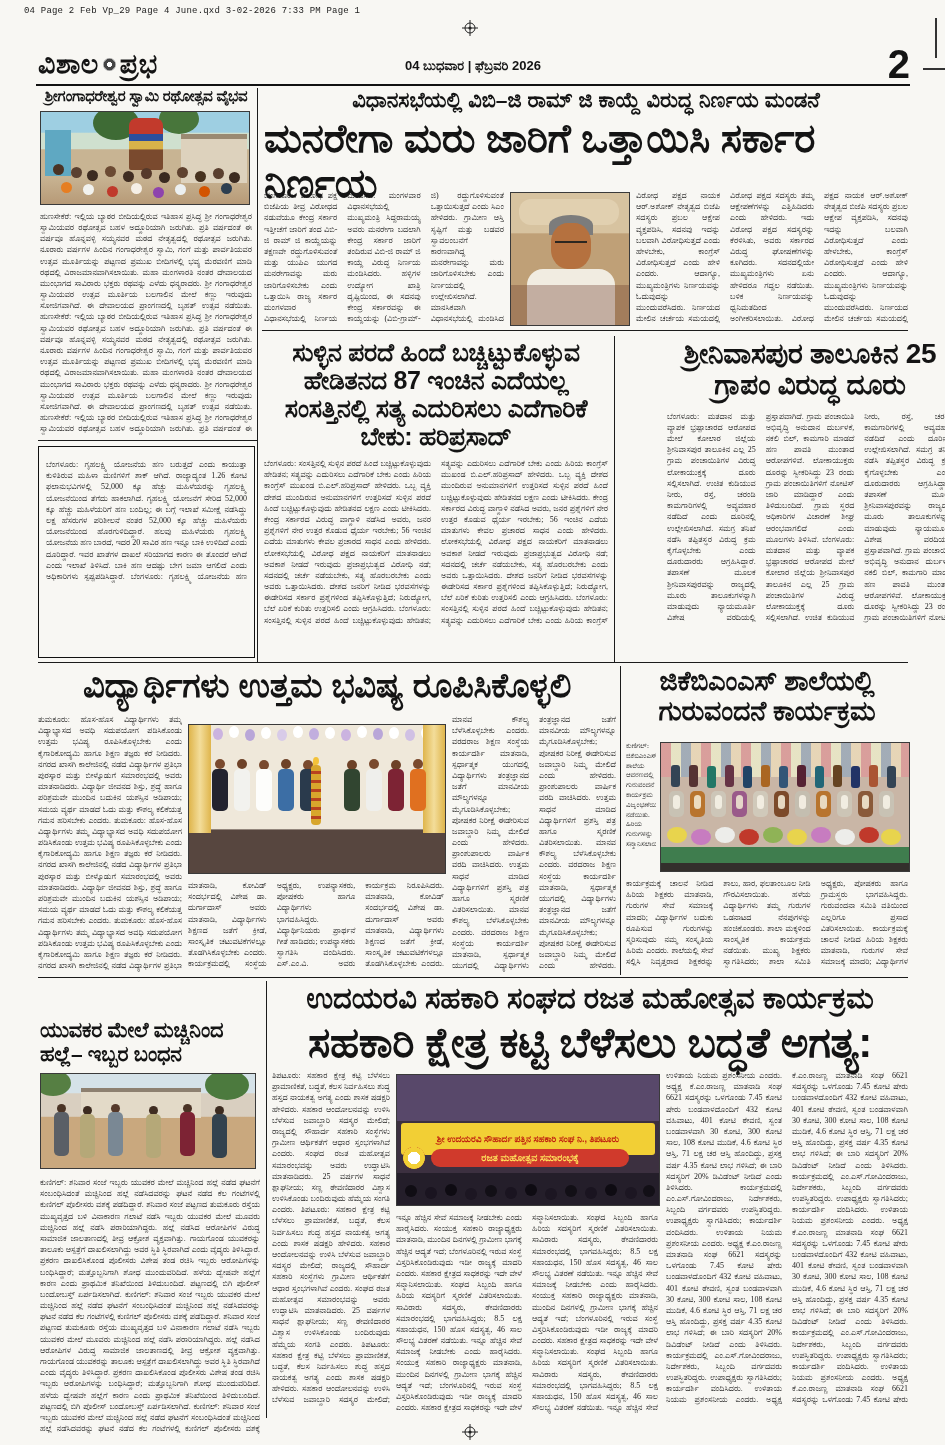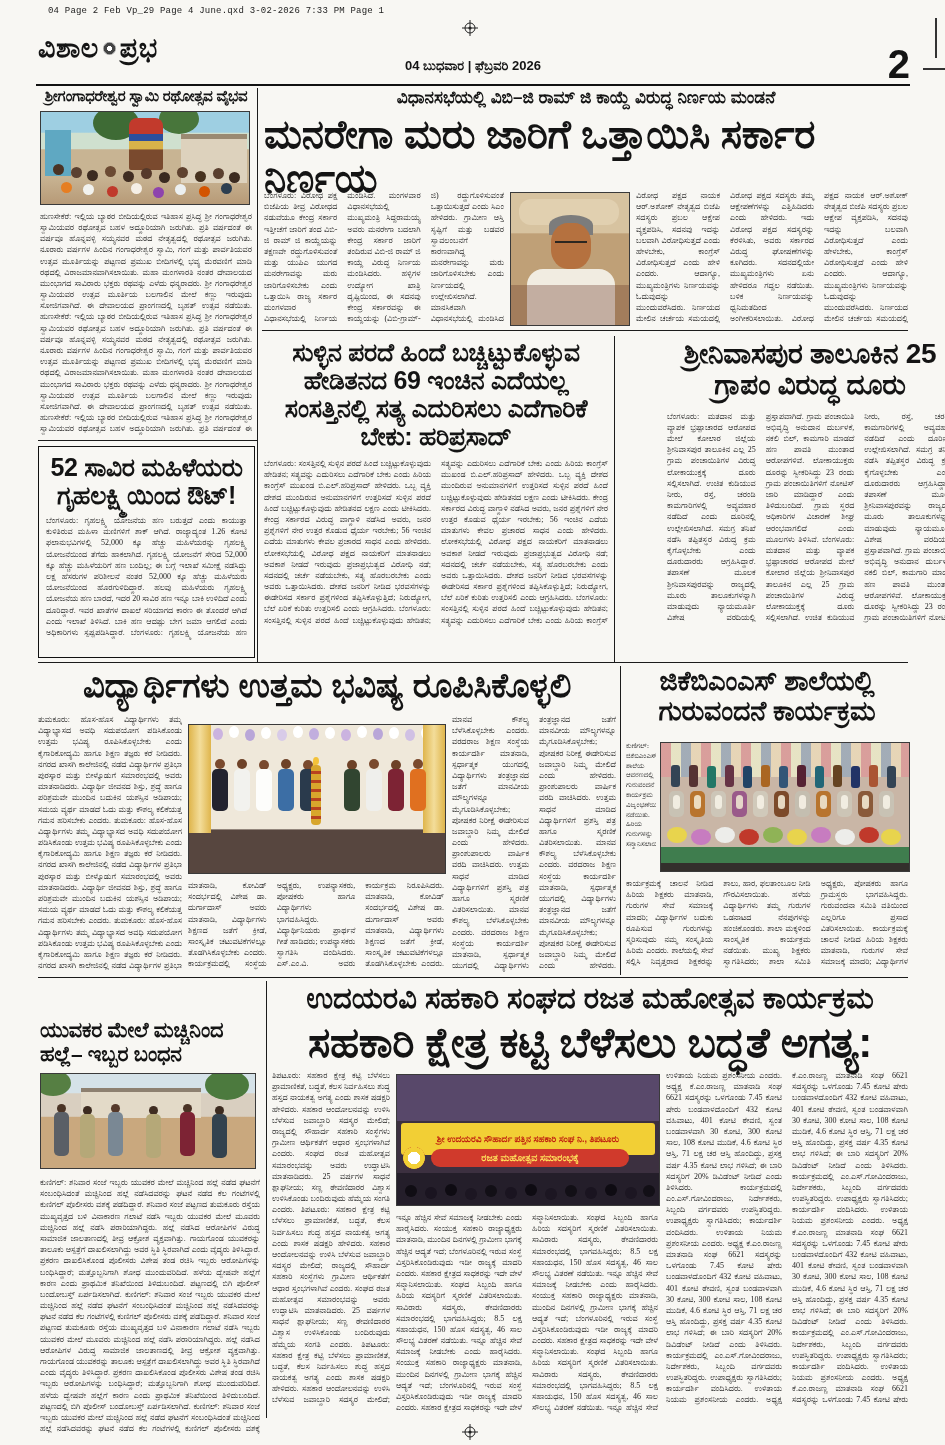--- a/index.html
+++ b/index.html
@@ -1,24 +1,24 @@
 <!DOCTYPE html>
 <html><head>
 <meta charset="utf-8">
 <style>
   html,body{margin:0;padding:0;background:#888;}
   .page{position:relative;width:945px;height:1445px;background:#f8f7f3;overflow:hidden;
         font-family:"Liberation Serif",serif;color:#141414;}
-  .printline{position:absolute;top:6px;left:48px;font:9px "Liberation Mono",monospace;color:#222;letter-spacing:.2px;}
+  .printline{position:absolute;top:6px;left:24px;font:9px "Liberation Mono",monospace;color:#222;letter-spacing:.2px;}
   .regmark{position:absolute;width:16px;height:16px;}
   .regmark svg{display:block;}
   .cornermark{position:absolute;background:#333;}
   
   .masthead{position:absolute;left:36px;top:40px;width:874px;height:40px;}
-  .logo{position:absolute;left:2px;bottom:16px;font-family:"Liberation Sans",sans-serif;
+  .logo{position:absolute;left:2px;bottom:0;font-family:"Liberation Sans",sans-serif;
         font-weight:bold;font-size:27px;letter-spacing:.5px;display:flex;align-items:center;gap:4px;}
   .logo .emblem{width:13px;height:13px;border-radius:50%;background:radial-gradient(circle at 50% 50%,#fff 0 25%,#444 26% 60%,#999 61%);display:inline-block;}
   .dateline{position:absolute;left:0;right:0;bottom:6px;text-align:center;font-family:"Liberation Sans",sans-serif;
         font-weight:bold;font-size:13px;}
   .pagenum{position:absolute;right:0;bottom:-4px;font-family:"Liberation Sans",sans-serif;font-size:40px;font-weight:bold;line-height:1;}
   .mastrule{position:absolute;left:36px;top:84px;width:874px;border-top:2.5px solid #111;}
   
   .hrule,.vrule{position:absolute;background:#1c1c1c;}
   
   .art{position:absolute;}
@@ -156,41 +156,40 @@
         <div class="bld-r"></div>
         <div class="tree1"></div>
         <div class="tree2"></div>
       <div class="char"></div>
         <div class="dots crowd" style="position:absolute;"></div>
     </div>
     <div class="body cols1" style="margin-top:6px;height:232px;">ಹುಣಸೇಕೆರೆ: ಇಲ್ಲಿಯ ಬ್ಯಾಠರ ಬೀದಿಯಲ್ಲಿರುವ ಇತಿಹಾಸ ಪ್ರಸಿದ್ಧ ಶ್ರೀ ಗಂಗಾಧರೇಶ್ವರ ಸ್ವಾಮಿಯವರ ರಥೋತ್ಸವ ಬಹಳ ಅದ್ದೂರಿಯಾಗಿ ಜರುಗಿತು. ಪ್ರತಿ ವರ್ಷದಂತೆ ಈ ವರ್ಷವೂ ಹೊನ್ನವಳ್ಳಿ ಸಯ್ಯನವರ ಮಠದ ನೇತೃತ್ವದಲ್ಲಿ ರಥೋತ್ಸವ ಜರುಗಿತು. ನೂರಾರು ವರ್ಷಗಳ ಹಿಂದಿನ ಗಂಗಾಧರೇಶ್ವರ ಸ್ವಾಮಿ, ಗಂಗೆ ಮತ್ತು ಪಾರ್ವತಿಯವರ ಉತ್ಸವ ಮೂರ್ತಿಯನ್ನು ಪಟ್ಟಣದ ಪ್ರಮುಖ ಬೀದಿಗಳಲ್ಲಿ ಭವ್ಯ ಮೆರವಣಿಗೆ ಮಾಡಿ ರಥದಲ್ಲಿ ವಿರಾಜಮಾನವಾಗಿಸಲಾಯಿತು. ಮಹಾ ಮಂಗಳಾರತಿ ನಂತರ ದೇವಾಲಯದ ಮುಂಭಾಗದ ಸಾವಿರಾರು ಭಕ್ತರು ರಥವನ್ನು ಎಳೆದು ಧನ್ಯರಾದರು. ಶ್ರೀ ಗಂಗಾಧರೇಶ್ವರ ಸ್ವಾಮಿಯವರ ಉತ್ಸವ ಮೂರ್ತಿಯ ಬಲಗಾಲಿನ ಮೇಲೆ ಕಣ್ಣು ಇರುವುದು ಸೋಜಿಗವಾಗಿದೆ. ಈ ದೇವಾಲಯದ ಪ್ರಾಂಗಣದಲ್ಲಿ ಬೃಹತ್ ಉತ್ಸವ ನಡೆಯಿತು. ಹುಣಸೇಕೆರೆ: ಇಲ್ಲಿಯ ಬ್ಯಾಠರ ಬೀದಿಯಲ್ಲಿರುವ ಇತಿಹಾಸ ಪ್ರಸಿದ್ಧ ಶ್ರೀ ಗಂಗಾಧರೇಶ್ವರ ಸ್ವಾಮಿಯವರ ರಥೋತ್ಸವ ಬಹಳ ಅದ್ದೂರಿಯಾಗಿ ಜರುಗಿತು. ಪ್ರತಿ ವರ್ಷದಂತೆ ಈ ವರ್ಷವೂ ಹೊನ್ನವಳ್ಳಿ ಸಯ್ಯನವರ ಮಠದ ನೇತೃತ್ವದಲ್ಲಿ ರಥೋತ್ಸವ ಜರುಗಿತು. ನೂರಾರು ವರ್ಷಗಳ ಹಿಂದಿನ ಗಂಗಾಧರೇಶ್ವರ ಸ್ವಾಮಿ, ಗಂಗೆ ಮತ್ತು ಪಾರ್ವತಿಯವರ ಉತ್ಸವ ಮೂರ್ತಿಯನ್ನು ಪಟ್ಟಣದ ಪ್ರಮುಖ ಬೀದಿಗಳಲ್ಲಿ ಭವ್ಯ ಮೆರವಣಿಗೆ ಮಾಡಿ ರಥದಲ್ಲಿ ವಿರಾಜಮಾನವಾಗಿಸಲಾಯಿತು. ಮಹಾ ಮಂಗಳಾರತಿ ನಂತರ ದೇವಾಲಯದ ಮುಂಭಾಗದ ಸಾವಿರಾರು ಭಕ್ತರು ರಥವನ್ನು ಎಳೆದು ಧನ್ಯರಾದರು. ಶ್ರೀ ಗಂಗಾಧರೇಶ್ವರ ಸ್ವಾಮಿಯವರ ಉತ್ಸವ ಮೂರ್ತಿಯ ಬಲಗಾಲಿನ ಮೇಲೆ ಕಣ್ಣು ಇರುವುದು ಸೋಜಿಗವಾಗಿದೆ. ಈ ದೇವಾಲಯದ ಪ್ರಾಂಗಣದಲ್ಲಿ ಬೃಹತ್ ಉತ್ಸವ ನಡೆಯಿತು. ಹುಣಸೇಕೆರೆ: ಇಲ್ಲಿಯ ಬ್ಯಾಠರ ಬೀದಿಯಲ್ಲಿರುವ ಇತಿಹಾಸ ಪ್ರಸಿದ್ಧ ಶ್ರೀ ಗಂಗಾಧರೇಶ್ವರ ಸ್ವಾಮಿಯವರ ರಥೋತ್ಸವ ಬಹಳ ಅದ್ದೂರಿಯಾಗಿ ಜರುಗಿತು. ಪ್ರತಿ ವರ್ಷದಂತೆ ಈ ವರ್ಷವೂ ಹೊನ್ನವಳ್ಳಿ ಸಯ್ಯನವರ ಮಠದ ನೇತೃತ್ವದಲ್ಲಿ ರಥೋತ್ಸವ ಜರುಗಿತು. ನೂರಾರು ವರ್ಷಗಳ ಹಿಂದಿನ ಗಂಗಾಧರೇಶ್ವರ ಸ್ವಾಮಿ, ಗಂಗೆ ಮತ್ತು ಪಾರ್ವತಿಯವರ ಉತ್ಸವ ಮೂರ್ತಿಯನ್ನು ಪಟ್ಟಣದ ಪ್ರಮುಖ ಬೀದಿಗಳಲ್ಲಿ ಭವ್ಯ ಮೆರವಣಿಗೆ ಮಾಡಿ ರಥದಲ್ಲಿ ವಿರಾಜಮಾನವಾಗಿಸಲಾಯಿತು. ಮಹಾ ಮಂಗಳಾರತಿ ನಂತರ ದೇವಾಲಯದ ಮುಂಭಾಗದ ಸಾವಿರಾರು ಭಕ್ತರು ರಥವನ್ನು ಎಳೆದು ಧನ್ಯರಾದರು. ಶ್ರೀ ಗಂಗಾಧರೇಶ್ವರ ಸ್ವಾಮಿಯವರ ಉತ್ಸವ ಮೂರ್ತಿಯ ಬಲಗಾಲಿನ ಮೇಲೆ ಕಣ್ಣು ಇರುವುದು ಸೋಜಿಗವಾಗಿದೆ. ಈ ದೇವಾಲಯದ ಪ್ರಾಂಗಣದಲ್ಲಿ ಬೃಹತ್ ಉತ್ಸವ ನಡೆಯಿತು.</div>
   </section>
 
   <section class="art" style="left:264px;top:88px;width:644px;height:240px;">
-    <div class="kicker" style="font-size:17px;text-align:center;">ವಿಧಾನಸಭೆಯಲ್ಲಿ ವಿಬಿ–ಜಿ ರಾಮ್ ಜಿ ಕಾಯ್ದೆ ವಿರುದ್ಧ ನಿರ್ಣಯ ಮಂಡನೆ</div>
+    <div class="kicker" style="font-size:21px;text-align:center;">ವಿಧಾನಸಭೆಯಲ್ಲಿ ವಿಬಿ–ಜಿ ರಾಮ್ ಜಿ ಕಾಯ್ದೆ ವಿರುದ್ಧ ನಿರ್ಣಯ ಮಂಡನೆ</div>
     <div class="head" style="font-size:40px;text-align:left;margin-top:4px;">ಮನರೇಗಾ ಮರು ಜಾರಿಗೆ ಒತ್ತಾಯಿಸಿ ಸರ್ಕಾರ ನಿರ್ಣಯ</div>
     <div class="body cols3" style="position:absolute;left:0;top:102px;width:240px;height:136px;">ಬೆಂಗಳೂರು: ವಿರೋಧ ಪಕ್ಷ ಬಿಜೆಪಿಯ ತೀವ್ರ ವಿರೋಧದ ನಡುವೆಯೂ ಕೇಂದ್ರ ಸರ್ಕಾರ ಇತ್ತೀಚೆಗೆ ಜಾರಿಗೆ ತಂದ ವಿಬಿ-ಜಿ ರಾಮ್ ಜಿ ಕಾಯ್ದೆಯನ್ನು ತಕ್ಷಣವೇ ರದ್ದುಗೊಳಿಸುವಂತೆ ಮತ್ತು ಯುಪಿಎ ಯುಗದ ಮನರೇಗಾವನ್ನು ಮರು ಜಾರಿಗೊಳಿಸಬೇಕು ಎಂದು ಒತ್ತಾಯಿಸಿ ರಾಜ್ಯ ಸರ್ಕಾರ ಮಂಗಳವಾರ ವಿಧಾನಸಭೆಯಲ್ಲಿ ನಿರ್ಣಯ ಮಂಡಿಸಿದೆ. ಮಂಗಳವಾರ ವಿಧಾನಸಭೆಯಲ್ಲಿ ಮುಖ್ಯಮಂತ್ರಿ ಸಿದ್ದರಾಮಯ್ಯ ಅವರು ಮನರೇಗಾ ಬದಲಾಗಿ ಕೇಂದ್ರ ಸರ್ಕಾರ ಜಾರಿಗೆ ತಂದಿರುವ ವಿಬಿ-ಜಿ ರಾಮ್ ಜಿ ಕಾಯ್ದೆ ವಿರುದ್ಧ ನಿರ್ಣಯ ಮಂಡಿಸಿದರು. ಹಳ್ಳಿಗಳ ಉದ್ಯೋಗ ಖಾತ್ರಿ ದೃಷ್ಟಿಯಿಂದ, ಈ ಸದನವು ಕೇಂದ್ರ ಸರ್ಕಾರವನ್ನು ಈ ಕಾಯ್ದೆಯನ್ನು (ವಿಬಿ-ಗ್ರಾಮ್-ಜಿ) ರದ್ದುಗೊಳಿಸುವಂತೆ ಒತ್ತಾಯಿಸುತ್ತದೆ ಎಂದು ಸಿಎಂ ಹೇಳಿದರು. ಗ್ರಾಮೀಣ ಆಸ್ತಿ ಸೃಷ್ಟಿಗೆ ಮತ್ತು ಬಡವರ ಸ್ವಾವಲಂಬನೆಗೆ ಕಾರಣವಾಗಿದ್ದ ಮನರೇಗಾವನ್ನು ಮರು ಜಾರಿಗೊಳಿಸಬೇಕು ಎಂದು ನಿರ್ಣಯದಲ್ಲಿ ಉಲ್ಲೇಖಿಸಲಾಗಿದೆ. ಮಾನಸಿಕವಾಗಿ ವಿಧಾನಸಭೆಯಲ್ಲಿ ಮಂಡಿಸಿದ ನಿರ್ಣಯಕ್ಕೆ ಆಡಳಿತ ಪಕ್ಷದ ಸದಸ್ಯರು ಬೆಂಬಲ ಸೂಚಿಸಿದರು.</div>
     <div class="photo ph2" style="left:246px;top:104px;width:118px;height:132px;">
       <div class="arch"></div>
         <div class="hair"></div>
         <div class="face"></div>
         <div class="glasses"></div>
         <div class="torso"></div>
         <div class="chair"></div>
     </div>
     <div class="body cols3" style="position:absolute;left:372px;top:102px;width:272px;height:136px;">ವಿರೋಧ ಪಕ್ಷದ ನಾಯಕ ಆರ್.ಅಶೋಕ್ ನೇತೃತ್ವದ ಬಿಜೆಪಿ ಸದಸ್ಯರು ಪ್ರಬಲ ಆಕ್ಷೇಪ ವ್ಯಕ್ತಪಡಿಸಿ, ಸದನವು ಇದನ್ನು ಬಲವಾಗಿ ವಿರೋಧಿಸುತ್ತದೆ ಎಂದು ಹೇಳಬೇಕು, ಕಾಂಗ್ರೆಸ್ ವಿರೋಧಿಸುತ್ತದೆ ಎಂದು ಹೇಳಿ ಎಂದರು. ಆದಾಗ್ಯೂ, ಮುಖ್ಯಮಂತ್ರಿಗಳು ನಿರ್ಣಯವನ್ನು ಓದುವುದನ್ನು ಮುಂದುವರೆಸಿದರು. ನಿರ್ಣಯದ ಮೇಲಿನ ಚರ್ಚೆಯ ಸಮಯದಲ್ಲಿ ವಿರೋಧ ಪಕ್ಷದ ಸದಸ್ಯರು ತಮ್ಮ ಆಕ್ಷೇಪಣೆಗಳನ್ನು ಎತ್ತಿಹಿಡಿದರು ಎಂದು ಹೇಳಿದರು. ಇದು ವಿರೋಧ ಪಕ್ಷದ ಸದಸ್ಯರನ್ನು ಕೆರಳಿಸಿತು, ಅವರು ಸರ್ಕಾರದ ವಿರುದ್ಧ ಘೋಷಣೆಗಳನ್ನು ಕೂಗಿದರು. ಸದನದಲ್ಲಿಯೇ ಮುಖ್ಯಮಂತ್ರಿಗಳು ಏನು ಹೇಳಿದರೂ ಗದ್ದಲ ನಡೆಯಿತು. ಬಳಿಕ ನಿರ್ಣಯವನ್ನು ಧ್ವನಿಮತದಿಂದ ಅಂಗೀಕರಿಸಲಾಯಿತು. ವಿರೋಧ ಪಕ್ಷದ ನಾಯಕ ಆರ್.ಅಶೋಕ್ ನೇತೃತ್ವದ ಬಿಜೆಪಿ ಸದಸ್ಯರು ಪ್ರಬಲ ಆಕ್ಷೇಪ ವ್ಯಕ್ತಪಡಿಸಿ, ಸದನವು ಇದನ್ನು ಬಲವಾಗಿ ವಿರೋಧಿಸುತ್ತದೆ ಎಂದು ಹೇಳಬೇಕು, ಕಾಂಗ್ರೆಸ್ ವಿರೋಧಿಸುತ್ತದೆ ಎಂದು ಹೇಳಿ ಎಂದರು. ಆದಾಗ್ಯೂ, ಮುಖ್ಯಮಂತ್ರಿಗಳು ನಿರ್ಣಯವನ್ನು ಓದುವುದನ್ನು ಮುಂದುವರೆಸಿದರು. ನಿರ್ಣಯದ ಮೇಲಿನ ಚರ್ಚೆಯ ಸಮಯದಲ್ಲಿ ವಿರೋಧ ಪಕ್ಷದ ಸದಸ್ಯರು ತಮ್ಮ ಆಕ್ಷೇಪಣೆಗಳನ್ನು ಎತ್ತಿಹಿಡಿದರು ಎಂದು ಹೇಳಿದರು. ಇದು ವಿರೋಧ ಪಕ್ಷದ ಸದಸ್ಯರನ್ನು ಕೆರಳಿಸಿತು, ಅವರು ಸರ್ಕಾರದ ವಿರುದ್ಧ ಘೋಷಣೆಗಳನ್ನು ಕೂಗಿದರು. ಸದನದಲ್ಲಿಯೇ ಮುಖ್ಯಮಂತ್ರಿಗಳು ಏನು ಹೇಳಿದರೂ ಗದ್ದಲ ನಡೆಯಿತು. ಬಳಿಕ ನಿರ್ಣಯವನ್ನು ಧ್ವನಿಮತದಿಂದ ಅಂಗೀಕರಿಸಲಾಯಿತು.</div>
   </section>
 
   <section class="art" style="left:38px;top:446px;width:217px;height:212px;border:1.5px solid #111;box-sizing:border-box;padding:6px 7px;">
-    <div class="head" style="font-size:25px;text-align:center;">52 ಸಾವಿರ ಮಹಿಳೆಯರು ಗೃಹಲಕ್ಷ್ಮಿಯಿಂದ ಔಟ್!</div>
     <div class="body cols1" style="margin-top:6px;height:134px;">ಬೆಂಗಳೂರು: ಗೃಹಲಕ್ಷ್ಮಿ ಯೋಜನೆಯ ಹಣ ಬರುತ್ತದೆ ಎಂದು ಕಾಯುತ್ತಾ ಕುಳಿತಿರುವ ಮಹಿಳಾ ಮಣಿಗಳಿಗೆ ಶಾಕ್ ಆಗಿದೆ. ರಾಜ್ಯಾದ್ಯಂತ 1.26 ಕೋಟಿ ಫಲಾನುಭವಿಗಳಲ್ಲಿ 52,000 ಕ್ಕೂ ಹೆಚ್ಚು ಮಹಿಳೆಯರನ್ನು ಗೃಹಲಕ್ಷ್ಮಿ ಯೋಜನೆಯಿಂದ ತೆಗೆದು ಹಾಕಲಾಗಿದೆ. ಗೃಹಲಕ್ಷ್ಮಿ ಯೋಜನೆಗೆ ಸೇರಿದ 52,000 ಕ್ಕೂ ಹೆಚ್ಚು ಮಹಿಳೆಯರಿಗೆ ಹಣ ಬಂದಿಲ್ಲ; ಈ ಬಗ್ಗೆ ಇಲಾಖೆ ಸಮೀಕ್ಷೆ ನಡೆಸಿದ್ದು ಲಕ್ಷ ಹೆಸರುಗಳ ಪರಿಶೀಲನೆ ನಂತರ 52,000 ಕ್ಕೂ ಹೆಚ್ಚು ಮಹಿಳೆಯರು ಯೋಜನೆಯಿಂದ ಹೊರಗುಳಿದಿದ್ದಾರೆ. ಹಲವು ಮಹಿಳೆಯರು ಗೃಹಲಕ್ಷ್ಮಿ ಯೋಜನೆಯ ಹಣ ಬಾರದೆ, ಇದರ 20 ಸಾವಿರ ಹಣ ಇನ್ನೂ ಬಾಕಿ ಉಳಿದಿದೆ ಎಂದು ದೂರಿದ್ದಾರೆ. ಇವರ ಖಾತೆಗಳ ದಾಖಲೆ ಸರಿಯಾಗದ ಕಾರಣ ಈ ತೊಂದರೆ ಆಗಿದೆ ಎಂದು ಇಲಾಖೆ ತಿಳಿಸಿದೆ. ಬಾಕಿ ಹಣ ಆದಷ್ಟು ಬೇಗ ಜಮಾ ಆಗಲಿದೆ ಎಂದು ಅಧಿಕಾರಿಗಳು ಸ್ಪಷ್ಟಪಡಿಸಿದ್ದಾರೆ. ಬೆಂಗಳೂರು: ಗೃಹಲಕ್ಷ್ಮಿ ಯೋಜನೆಯ ಹಣ ಬರುತ್ತದೆ ಎಂದು ಕಾಯುತ್ತಾ ಕುಳಿತಿರುವ ಮಹಿಳಾ ಮಣಿಗಳಿಗೆ ಶಾಕ್ ಆಗಿದೆ. ರಾಜ್ಯಾದ್ಯಂತ 1.26 ಕೋಟಿ ಫಲಾನುಭವಿಗಳಲ್ಲಿ 52,000 ಕ್ಕೂ ಹೆಚ್ಚು ಮಹಿಳೆಯರನ್ನು ಗೃಹಲಕ್ಷ್ಮಿ ಯೋಜನೆಯಿಂದ ತೆಗೆದು ಹಾಕಲಾಗಿದೆ. ಗೃಹಲಕ್ಷ್ಮಿ ಯೋಜನೆಗೆ ಸೇರಿದ 52,000 ಕ್ಕೂ ಹೆಚ್ಚು ಮಹಿಳೆಯರಿಗೆ ಹಣ ಬಂದಿಲ್ಲ; ಈ ಬಗ್ಗೆ ಇಲಾಖೆ ಸಮೀಕ್ಷೆ ನಡೆಸಿದ್ದು ಲಕ್ಷ ಹೆಸರುಗಳ ಪರಿಶೀಲನೆ ನಂತರ 52,000 ಕ್ಕೂ ಹೆಚ್ಚು ಮಹಿಳೆಯರು ಯೋಜನೆಯಿಂದ ಹೊರಗುಳಿದಿದ್ದಾರೆ. ಹಲವು ಮಹಿಳೆಯರು ಗೃಹಲಕ್ಷ್ಮಿ ಯೋಜನೆಯ ಹಣ ಬಾರದೆ, ಇದರ 20 ಸಾವಿರ ಹಣ ಇನ್ನೂ ಬಾಕಿ ಉಳಿದಿದೆ ಎಂದು ದೂರಿದ್ದಾರೆ. ಇವರ ಖಾತೆಗಳ ದಾಖಲೆ ಸರಿಯಾಗದ ಕಾರಣ ಈ ತೊಂದರೆ ಆಗಿದೆ ಎಂದು ಇಲಾಖೆ ತಿಳಿಸಿದೆ. ಬಾಕಿ ಹಣ ಆದಷ್ಟು ಬೇಗ ಜಮಾ ಆಗಲಿದೆ ಎಂದು ಅಧಿಕಾರಿಗಳು ಸ್ಪಷ್ಟಪಡಿಸಿದ್ದಾರೆ.</div>
   </section>
 
   <section class="art" style="left:264px;top:338px;width:344px;height:322px;">
-    <div class="head" style="font-size:25px;text-align:center;">ಸುಳ್ಳಿನ ಪರದೆ ಹಿಂದೆ ಬಚ್ಚಿಟ್ಟುಕೊಳ್ಳುವ ಹೇಡಿತನದ 69 ಇಂಚಿನ ಎದೆಯಲ್ಲ ಸಂಸತ್ತಿನಲ್ಲಿ ಸತ್ಯ ಎದುರಿಸಲು ಎದೆಗಾರಿಕೆ ಬೇಕು: ಹರಿಪ್ರಸಾದ್</div>
+    <div class="head" style="font-size:25px;text-align:center;">ಸುಳ್ಳಿನ ಪರದೆ ಹಿಂದೆ ಬಚ್ಚಿಟ್ಟುಕೊಳ್ಳುವ ಹೇಡಿತನದ 87 ಇಂಚಿನ ಎದೆಯಲ್ಲ ಸಂಸತ್ತಿನಲ್ಲಿ ಸತ್ಯ ಎದುರಿಸಲು ಎದೆಗಾರಿಕೆ ಬೇಕು: ಹರಿಪ್ರಸಾದ್</div>
     <div class="body cols2" style="margin-top:8px;height:174px;">ಬೆಂಗಳೂರು: ಸಂಸತ್ತಿನಲ್ಲಿ ಸುಳ್ಳಿನ ಪರದೆ ಹಿಂದೆ ಬಚ್ಚಿಟ್ಟುಕೊಳ್ಳುವುದು ಹೇಡಿತನ; ಸತ್ಯವನ್ನು ಎದುರಿಸಲು ಎದೆಗಾರಿಕೆ ಬೇಕು ಎಂದು ಹಿರಿಯ ಕಾಂಗ್ರೆಸ್ ಮುಖಂಡ ಬಿ.ಎಲ್.ಹರಿಪ್ರಸಾದ್ ಹೇಳಿದರು. ಒಬ್ಬ ವ್ಯಕ್ತಿ ದೇಶದ ಮುಂದಿರುವ ಅನುಮಾನಗಳಿಗೆ ಉತ್ತರಿಸದೆ ಸುಳ್ಳಿನ ಪರದೆ ಹಿಂದೆ ಬಚ್ಚಿಟ್ಟುಕೊಳ್ಳುವುದು ಹೇಡಿತನದ ಲಕ್ಷಣ ಎಂದು ಟೀಕಿಸಿದರು. ಕೇಂದ್ರ ಸರ್ಕಾರದ ವಿರುದ್ಧ ವಾಗ್ದಾಳಿ ನಡೆಸಿದ ಅವರು, ಜನರ ಪ್ರಶ್ನೆಗಳಿಗೆ ನೇರ ಉತ್ತರ ಕೊಡುವ ಧೈರ್ಯ ಇರಬೇಕು; 56 ಇಂಚಿನ ಎದೆಯ ಮಾತುಗಳು ಕೇವಲ ಪ್ರಚಾರದ ಸಾಧನ ಎಂದು ಹೇಳಿದರು. ಲೋಕಸಭೆಯಲ್ಲಿ ವಿರೋಧ ಪಕ್ಷದ ನಾಯಕರಿಗೆ ಮಾತನಾಡಲು ಅವಕಾಶ ನೀಡದೆ ಇರುವುದು ಪ್ರಜಾಪ್ರಭುತ್ವದ ವಿರೋಧಿ ನಡೆ; ಸದನದಲ್ಲಿ ಚರ್ಚೆ ನಡೆಯಬೇಕು, ಸತ್ಯ ಹೊರಬರಬೇಕು ಎಂದು ಅವರು ಒತ್ತಾಯಿಸಿದರು. ದೇಶದ ಜನರಿಗೆ ನೀಡಿದ ಭರವಸೆಗಳನ್ನು ಈಡೇರಿಸದ ಸರ್ಕಾರ ಪ್ರಶ್ನೆಗಳಿಂದ ತಪ್ಪಿಸಿಕೊಳ್ಳುತ್ತಿದೆ; ನಿರುದ್ಯೋಗ, ಬೆಲೆ ಏರಿಕೆ ಕುರಿತು ಉತ್ತರಿಸಲಿ ಎಂದು ಆಗ್ರಹಿಸಿದರು. ಬೆಂಗಳೂರು: ಸಂಸತ್ತಿನಲ್ಲಿ ಸುಳ್ಳಿನ ಪರದೆ ಹಿಂದೆ ಬಚ್ಚಿಟ್ಟುಕೊಳ್ಳುವುದು ಹೇಡಿತನ; ಸತ್ಯವನ್ನು ಎದುರಿಸಲು ಎದೆಗಾರಿಕೆ ಬೇಕು ಎಂದು ಹಿರಿಯ ಕಾಂಗ್ರೆಸ್ ಮುಖಂಡ ಬಿ.ಎಲ್.ಹರಿಪ್ರಸಾದ್ ಹೇಳಿದರು. ಒಬ್ಬ ವ್ಯಕ್ತಿ ದೇಶದ ಮುಂದಿರುವ ಅನುಮಾನಗಳಿಗೆ ಉತ್ತರಿಸದೆ ಸುಳ್ಳಿನ ಪರದೆ ಹಿಂದೆ ಬಚ್ಚಿಟ್ಟುಕೊಳ್ಳುವುದು ಹೇಡಿತನದ ಲಕ್ಷಣ ಎಂದು ಟೀಕಿಸಿದರು. ಕೇಂದ್ರ ಸರ್ಕಾರದ ವಿರುದ್ಧ ವಾಗ್ದಾಳಿ ನಡೆಸಿದ ಅವರು, ಜನರ ಪ್ರಶ್ನೆಗಳಿಗೆ ನೇರ ಉತ್ತರ ಕೊಡುವ ಧೈರ್ಯ ಇರಬೇಕು; 56 ಇಂಚಿನ ಎದೆಯ ಮಾತುಗಳು ಕೇವಲ ಪ್ರಚಾರದ ಸಾಧನ ಎಂದು ಹೇಳಿದರು. ಲೋಕಸಭೆಯಲ್ಲಿ ವಿರೋಧ ಪಕ್ಷದ ನಾಯಕರಿಗೆ ಮಾತನಾಡಲು ಅವಕಾಶ ನೀಡದೆ ಇರುವುದು ಪ್ರಜಾಪ್ರಭುತ್ವದ ವಿರೋಧಿ ನಡೆ; ಸದನದಲ್ಲಿ ಚರ್ಚೆ ನಡೆಯಬೇಕು, ಸತ್ಯ ಹೊರಬರಬೇಕು ಎಂದು ಅವರು ಒತ್ತಾಯಿಸಿದರು. ದೇಶದ ಜನರಿಗೆ ನೀಡಿದ ಭರವಸೆಗಳನ್ನು ಈಡೇರಿಸದ ಸರ್ಕಾರ ಪ್ರಶ್ನೆಗಳಿಂದ ತಪ್ಪಿಸಿಕೊಳ್ಳುತ್ತಿದೆ; ನಿರುದ್ಯೋಗ, ಬೆಲೆ ಏರಿಕೆ ಕುರಿತು ಉತ್ತರಿಸಲಿ ಎಂದು ಆಗ್ರಹಿಸಿದರು. ಬೆಂಗಳೂರು: ಸಂಸತ್ತಿನಲ್ಲಿ ಸುಳ್ಳಿನ ಪರದೆ ಹಿಂದೆ ಬಚ್ಚಿಟ್ಟುಕೊಳ್ಳುವುದು ಹೇಡಿತನ; ಸತ್ಯವನ್ನು ಎದುರಿಸಲು ಎದೆಗಾರಿಕೆ ಬೇಕು ಎಂದು ಹಿರಿಯ ಕಾಂಗ್ರೆಸ್ ಮುಖಂಡ ಬಿ.ಎಲ್.ಹರಿಪ್ರಸಾದ್ ಹೇಳಿದರು. ಒಬ್ಬ ವ್ಯಕ್ತಿ ದೇಶದ ಮುಂದಿರುವ ಅನುಮಾನಗಳಿಗೆ ಉತ್ತರಿಸದೆ ಸುಳ್ಳಿನ ಪರದೆ ಹಿಂದೆ ಬಚ್ಚಿಟ್ಟುಕೊಳ್ಳುವುದು ಹೇಡಿತನದ ಲಕ್ಷಣ ಎಂದು ಟೀಕಿಸಿದರು. ಕೇಂದ್ರ ಸರ್ಕಾರದ ವಿರುದ್ಧ ವಾಗ್ದಾಳಿ ನಡೆಸಿದ ಅವರು, ಜನರ ಪ್ರಶ್ನೆಗಳಿಗೆ ನೇರ ಉತ್ತರ ಕೊಡುವ ಧೈರ್ಯ ಇರಬೇಕು; 56 ಇಂಚಿನ ಎದೆಯ ಮಾತುಗಳು ಕೇವಲ ಪ್ರಚಾರದ ಸಾಧನ ಎಂದು ಹೇಳಿದರು. ಲೋಕಸಭೆಯಲ್ಲಿ ವಿರೋಧ ಪಕ್ಷದ ನಾಯಕರಿಗೆ ಮಾತನಾಡಲು ಅವಕಾಶ ನೀಡದೆ ಇರುವುದು ಪ್ರಜಾಪ್ರಭುತ್ವದ ವಿರೋಧಿ ನಡೆ; ಸದನದಲ್ಲಿ ಚರ್ಚೆ ನಡೆಯಬೇಕು, ಸತ್ಯ ಹೊರಬರಬೇಕು ಎಂದು ಅವರು ಒತ್ತಾಯಿಸಿದರು. ದೇಶದ ಜನರಿಗೆ ನೀಡಿದ ಭರವಸೆಗಳನ್ನು ಈಡೇರಿಸದ ಸರ್ಕಾರ ಪ್ರಶ್ನೆಗಳಿಂದ ತಪ್ಪಿಸಿಕೊಳ್ಳುತ್ತಿದೆ; ನಿರುದ್ಯೋಗ, ಬೆಲೆ ಏರಿಕೆ ಕುರಿತು ಉತ್ತರಿಸಲಿ ಎಂದು ಆಗ್ರಹಿಸಿದರು.</div>
   </section>
 
   <section class="art" style="left:622px;top:338px;width:286px;height:322px;margin-left:45px;">
     <div class="head" style="font-size:28px;text-align:center;">ಶ್ರೀನಿವಾಸಪುರ ತಾಲೂಕಿನ 25 ಗ್ರಾಪಂ ವಿರುದ್ಧ ದೂರು</div>
     <div class="body cols3" style="margin-top:10px;height:218px;">ಬೆಂಗಳೂರು: ಮತದಾನ ಮತ್ತು ವ್ಯಾಪಕ ಭ್ರಷ್ಟಾಚಾರದ ಆರೋಪದ ಮೇಲೆ ಕೋಲಾರ ಜಿಲ್ಲೆಯ ಶ್ರೀನಿವಾಸಪುರ ತಾಲೂಕಿನ ಎಲ್ಲ 25 ಗ್ರಾಮ ಪಂಚಾಯಿತಿಗಳ ವಿರುದ್ಧ ಲೋಕಾಯುಕ್ತಕ್ಕೆ ದೂರು ಸಲ್ಲಿಸಲಾಗಿದೆ. ಉಚಿತ ಕುಡಿಯುವ ನೀರು, ರಸ್ತೆ, ಚರಂಡಿ ಕಾಮಗಾರಿಗಳಲ್ಲಿ ಅವ್ಯವಹಾರ ನಡೆದಿದೆ ಎಂದು ದೂರಿನಲ್ಲಿ ಉಲ್ಲೇಖಿಸಲಾಗಿದೆ. ಸಮಗ್ರ ತನಿಖೆ ನಡೆಸಿ ತಪ್ಪಿತಸ್ಥರ ವಿರುದ್ಧ ಕ್ರಮ ಕೈಗೊಳ್ಳಬೇಕು ಎಂದು ದೂರುದಾರರು ಆಗ್ರಹಿಸಿದ್ದಾರೆ. ತಪಾಸಣೆ ಮೂಲಕ ಶ್ರೀನಿವಾಸಪುರವನ್ನು ರಾಜ್ಯದಲ್ಲಿ ಮೂರು ತಾಲೂಕುಗಳನ್ನಾಗಿ ಮಾಡುವುದು ನ್ಯಾಯಮೂರ್ತಿ ವಿಶೇಷ ವರದಿಯಲ್ಲಿ ಪ್ರಸ್ತಾಪವಾಗಿದೆ. ಗ್ರಾಮ ಪಂಚಾಯಿತಿ ಅಭಿವೃದ್ಧಿ ಅನುದಾನ ದುರ್ಬಳಕೆ, ನಕಲಿ ಬಿಲ್, ಕಾಮಗಾರಿ ಮಾಡದೆ ಹಣ ಪಾವತಿ ಮುಂತಾದ ಆರೋಪಗಳಿವೆ. ಲೋಕಾಯುಕ್ತರು ದೂರನ್ನು ಸ್ವೀಕರಿಸಿದ್ದು 23 ರಂದು ಗ್ರಾಮ ಪಂಚಾಯಿತಿಗಳಿಗೆ ನೋಟಿಸ್ ಜಾರಿ ಮಾಡಿದ್ದಾರೆ ಎಂದು ತಿಳಿದುಬಂದಿದೆ. ಗ್ರಾಮ ಸ್ಥರದ ಅಧಿಕಾರಿಗಳ ವಿಚಾರಣೆ ಶೀಘ್ರ ಆರಂಭವಾಗಲಿದೆ ಎಂದು ಮೂಲಗಳು ತಿಳಿಸಿವೆ. ಬೆಂಗಳೂರು: ಮತದಾನ ಮತ್ತು ವ್ಯಾಪಕ ಭ್ರಷ್ಟಾಚಾರದ ಆರೋಪದ ಮೇಲೆ ಕೋಲಾರ ಜಿಲ್ಲೆಯ ಶ್ರೀನಿವಾಸಪುರ ತಾಲೂಕಿನ ಎಲ್ಲ 25 ಗ್ರಾಮ ಪಂಚಾಯಿತಿಗಳ ವಿರುದ್ಧ ಲೋಕಾಯುಕ್ತಕ್ಕೆ ದೂರು ಸಲ್ಲಿಸಲಾಗಿದೆ. ಉಚಿತ ಕುಡಿಯುವ ನೀರು, ರಸ್ತೆ, ಚರಂಡಿ ಕಾಮಗಾರಿಗಳಲ್ಲಿ ಅವ್ಯವಹಾರ ನಡೆದಿದೆ ಎಂದು ದೂರಿನಲ್ಲಿ ಉಲ್ಲೇಖಿಸಲಾಗಿದೆ. ಸಮಗ್ರ ತನಿಖೆ ನಡೆಸಿ ತಪ್ಪಿತಸ್ಥರ ವಿರುದ್ಧ ಕ್ರಮ ಕೈಗೊಳ್ಳಬೇಕು ಎಂದು ದೂರುದಾರರು ಆಗ್ರಹಿಸಿದ್ದಾರೆ. ತಪಾಸಣೆ ಮೂಲಕ ಶ್ರೀನಿವಾಸಪುರವನ್ನು ರಾಜ್ಯದಲ್ಲಿ ಮೂರು ತಾಲೂಕುಗಳನ್ನಾಗಿ ಮಾಡುವುದು ನ್ಯಾಯಮೂರ್ತಿ ವಿಶೇಷ ವರದಿಯಲ್ಲಿ ಪ್ರಸ್ತಾಪವಾಗಿದೆ. ಗ್ರಾಮ ಪಂಚಾಯಿತಿ ಅಭಿವೃದ್ಧಿ ಅನುದಾನ ದುರ್ಬಳಕೆ, ನಕಲಿ ಬಿಲ್, ಕಾಮಗಾರಿ ಮಾಡದೆ ಹಣ ಪಾವತಿ ಮುಂತಾದ ಆರೋಪಗಳಿವೆ. ಲೋಕಾಯುಕ್ತರು ದೂರನ್ನು ಸ್ವೀಕರಿಸಿದ್ದು 23 ರಂದು ಗ್ರಾಮ ಪಂಚಾಯಿತಿಗಳಿಗೆ ನೋಟಿಸ್ ಜಾರಿ ಮಾಡಿದ್ದಾರೆ ಎಂದು ತಿಳಿದುಬಂದಿದೆ. ಗ್ರಾಮ ಸ್ಥರದ ಅಧಿಕಾರಿಗಳ ವಿಚಾರಣೆ ಶೀಘ್ರ ಆರಂಭವಾಗಲಿದೆ ಎಂದು ಮೂಲಗಳು ತಿಳಿಸಿವೆ.</div>
   </section>
 
   <section class="art" style="left:38px;top:666px;width:578px;height:308px;">
     <div class="head" style="font-size:34px;text-align:center;">ವಿದ್ಯಾರ್ಥಿಗಳು ಉತ್ತಮ ಭವಿಷ್ಯ ರೂಪಿಸಿಕೊಳ್ಳಲಿ</div>

